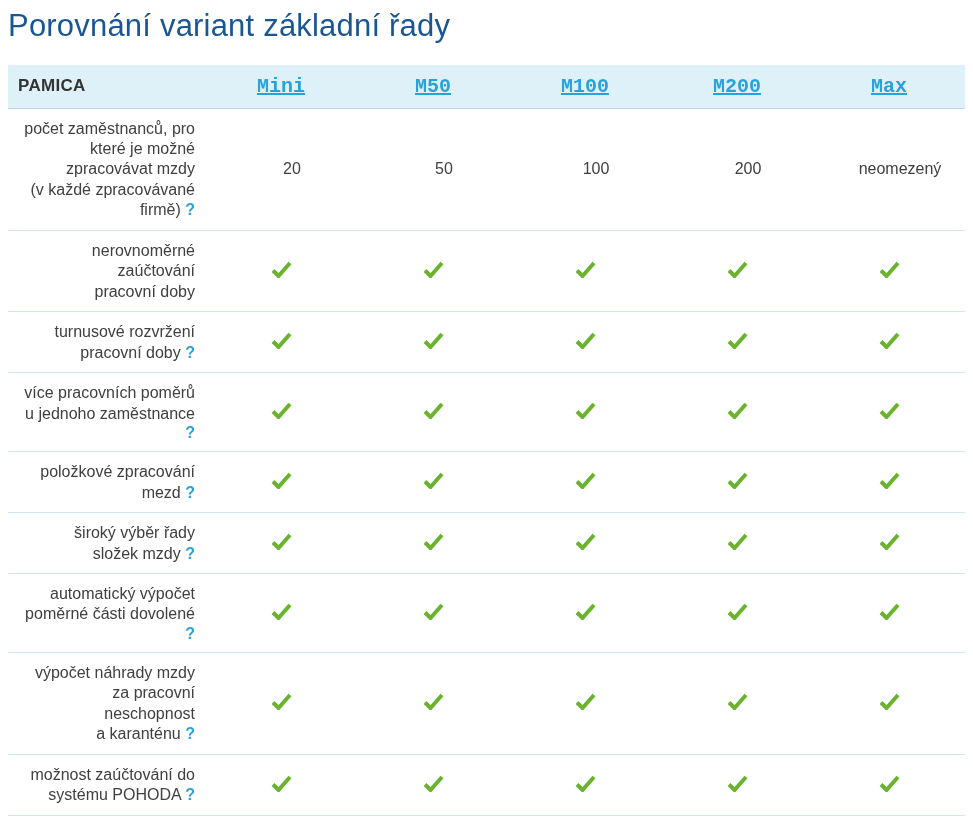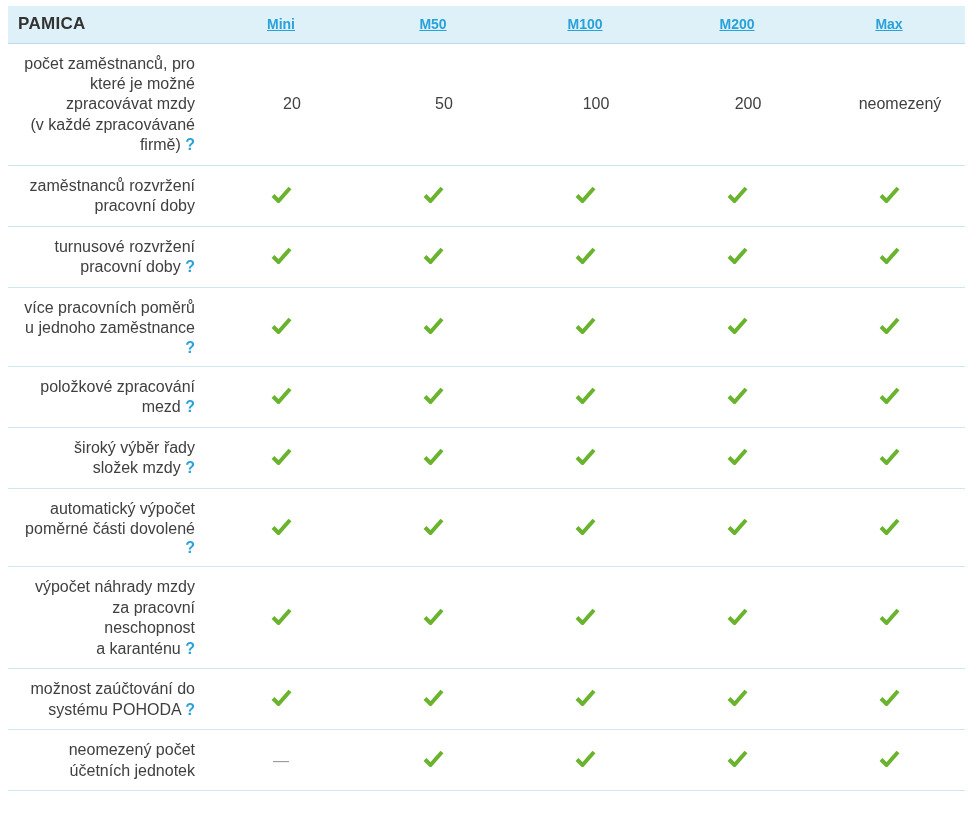--- a/index.html
+++ b/index.html
@@ -22,32 +22,32 @@
   .page{padding:6px 8px 0 8px;}
   h1.page-title{
     margin:2px 0 21px 0;
     font-size:31px;font-weight:400;color:var(--title-color);
     letter-spacing:0.2px;
   }
   table.compare{
     width:957px;border-collapse:collapse;table-layout:fixed;
   }
   thead th{
-    background:var(--header-bg);height:37px;vertical-align:middle;
+    background:var(--header-bg);height:43px;vertical-align:middle;
   }
   thead tr{border-bottom:1px solid var(--header-border);}
   th.product{
     width:197px;text-align:left;padding-left:10px;
     font-size:17px;font-weight:700;color:var(--product-color);
     letter-spacing:0.3px;
   }
   th.variant{text-align:center;}
   .col-link{
-    color:var(--link-color);font-weight:700;font-size:14px;
-    text-decoration:underline;cursor:pointer;
+    color:var(--link-color);font-weight:700;font-size:20px;
+    text-decoration:underline;cursor:pointer;font-family:Liberation Mono, monospace;
   }
   tbody tr{border-bottom:1px solid var(--row-border);}
   tbody td{
     text-align:center;vertical-align:middle;
     font-size:16px;color:var(--text-color);
     padding:10px 0 9px 0;
   }
   td.feature-cell{
     text-align:right;padding:10px 10px 9px 10px;
   }
@@ -56,20 +56,21 @@
     color:var(--link-color);font-weight:700;cursor:pointer;
   }
   .check-icon{display:inline-block;vertical-align:middle;}
   .dash{color:var(--dash-color);font-size:16px;}
   .value-text{line-height:1.28;margin-left:22px;}
 </style>
 </head>
 <body>
 
 <div class="page">
+  <h1 class="page-title">Porovnání variant základní řady</h1>
 
   <table class="compare">
     <thead>
       <tr>
         <th class="product">PAMICA</th>
 
       <th class="variant"><a class="col-link">Mini</a></th>
           <th class="variant"><a class="col-link">M50</a></th>
           <th class="variant"><a class="col-link">M100</a></th>
           <th class="variant"><a class="col-link">M200</a></th>
@@ -84,21 +85,21 @@
 zpracovávat mzdy
 (v každé zpracovávané
 firmě)</span> <span class="help">?</span></td>
           <td class="value-cell"><span class="value-text">20</span></td>
           <td class="value-cell"><span class="value-text">50</span></td>
           <td class="value-cell"><span class="value-text">100</span></td>
           <td class="value-cell"><span class="value-text">200</span></td>
           <td class="value-cell"><span class="value-text">neomezený</span></td>
         </tr>
         <tr>
-          <td class="feature-cell"><span class="feature-text">zaměstnanců rozvržení
+          <td class="feature-cell"><span class="feature-text">nerovnoměrné zaúčtování
 pracovní doby</span></td>
           <td class="value-cell"><span class="check-icon"><svg width="21" height="17" viewBox="0 0 21 17">
                 <path d="M2 9.5 L7.5 15 L19 2" fill="none" stroke="#69b32d" stroke-width="4" stroke-linecap="butt" stroke-linejoin="miter"></path>
               </svg></span></td>
           <td class="value-cell"><span class="check-icon"><svg width="21" height="17" viewBox="0 0 21 17">
                 <path d="M2 9.5 L7.5 15 L19 2" fill="none" stroke="#69b32d" stroke-width="4" stroke-linecap="butt" stroke-linejoin="miter"></path>
               </svg></span></td>
           <td class="value-cell"><span class="check-icon"><svg width="21" height="17" viewBox="0 0 21 17">
                 <path d="M2 9.5 L7.5 15 L19 2" fill="none" stroke="#69b32d" stroke-width="4" stroke-linecap="butt" stroke-linejoin="miter"></path>
               </svg></span></td>

